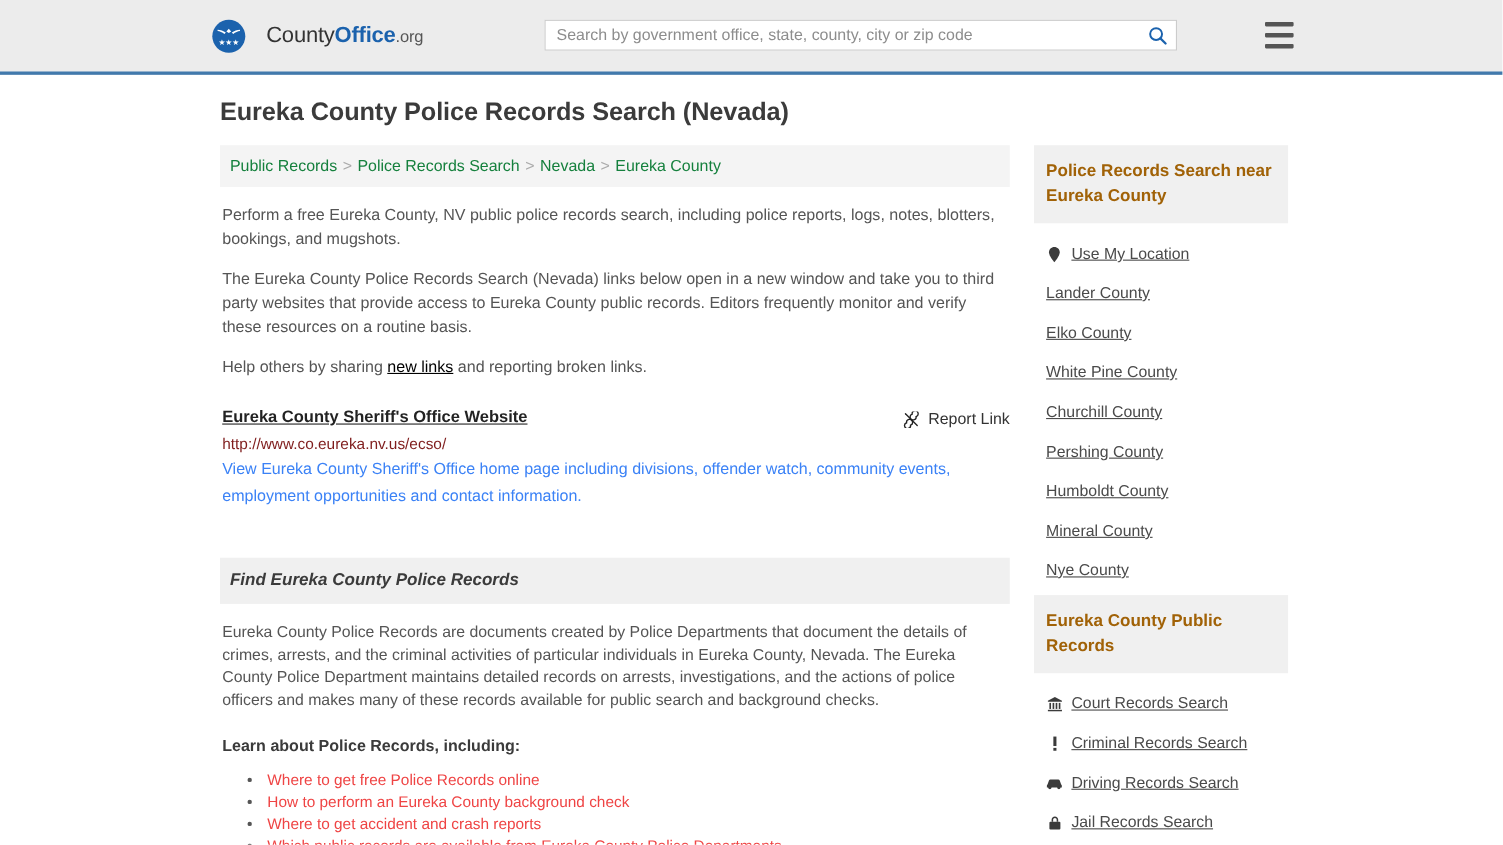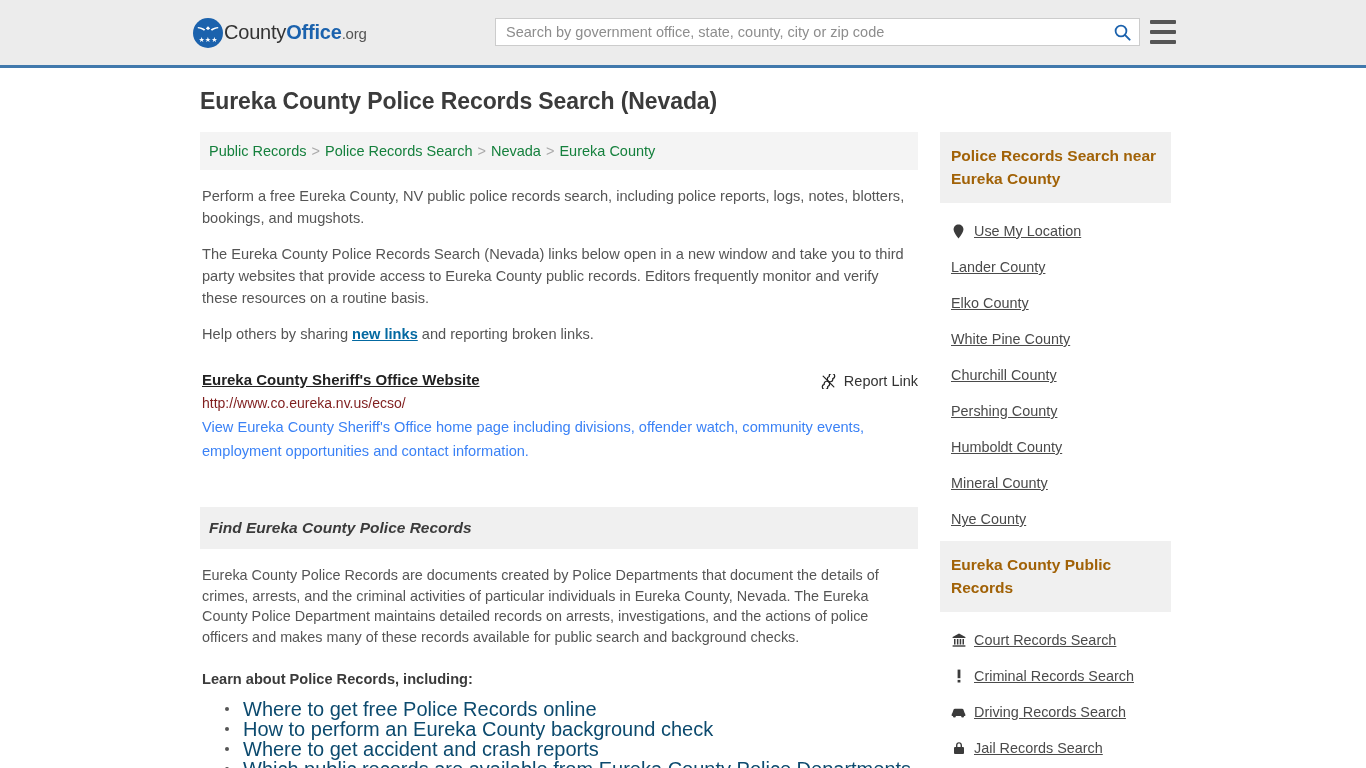--- a/index.html
+++ b/index.html
@@ -55,34 +55,34 @@
     left: 0;
     right: 0;
     bottom: 5px;
     text-align: center;
     color: #ffffff;
     font-size: 7px;
     letter-spacing: 0px;
     line-height: 7px;
   }
   .brand-text {
-    margin-left: 1px;
+    margin-left: 19px;
     font-size: 20px;
     letter-spacing: -0.2px;
     white-space: nowrap;
   }
   .brand-text .t-county { color: #333333; }
   .brand-text .t-office { color: #1b62ad; font-weight: bold; }
   .brand-text .t-org    { color: #555555; font-size: 15px; }
 
   .search-wrap {
     position: absolute;
     left: 495px;
     top: 18px;
-    width: 645px;
+    width: 575px;
     height: 28px;
     background: #ffffff;
     border: 1px solid #cccccc;
     display: flex;
     align-items: center;
     box-sizing: border-box;
   }
   .search-input {
     flex: 1 1 auto;
     border: 0;
@@ -174,23 +174,23 @@
 
   
   .intro-p {
     font-size: 14.6px;
     line-height: 22px;
     color: #555555;
     margin: 14px 0 0 2px;
   }
   .intro-p.first { margin-top: 15px; }
   .inline-link {
-    color: #0369a1;
+    color: #000000;
     text-decoration: underline;
-    font-weight: bold;
+    font-weight: normal;
     cursor: pointer;
   }
 
   
   .result {
     margin: 26px 0 0 2px;
     position: relative;
   }
   .result-head {
     display: flex;
@@ -255,23 +255,23 @@
     color: #3b3b3b;
     font-size: 14.6px;
     margin-top: 22px;
   }
   .bullets {
     margin: 9px 0 0 0;
     padding-left: 23px;
     list-style: none;
   }
   .bullets li {
-    font-size: 20px;
+    font-size: 14px;
     line-height: 20px;
-    color: #0c4a6e;
+    color: #ef4444;
     position: relative;
     padding-left: 18px;
   }
   .bullets li:before {
     content: "";
     position: absolute;
     left: 0;
     top: 8px;
     width: 4px;
     height: 4px;

